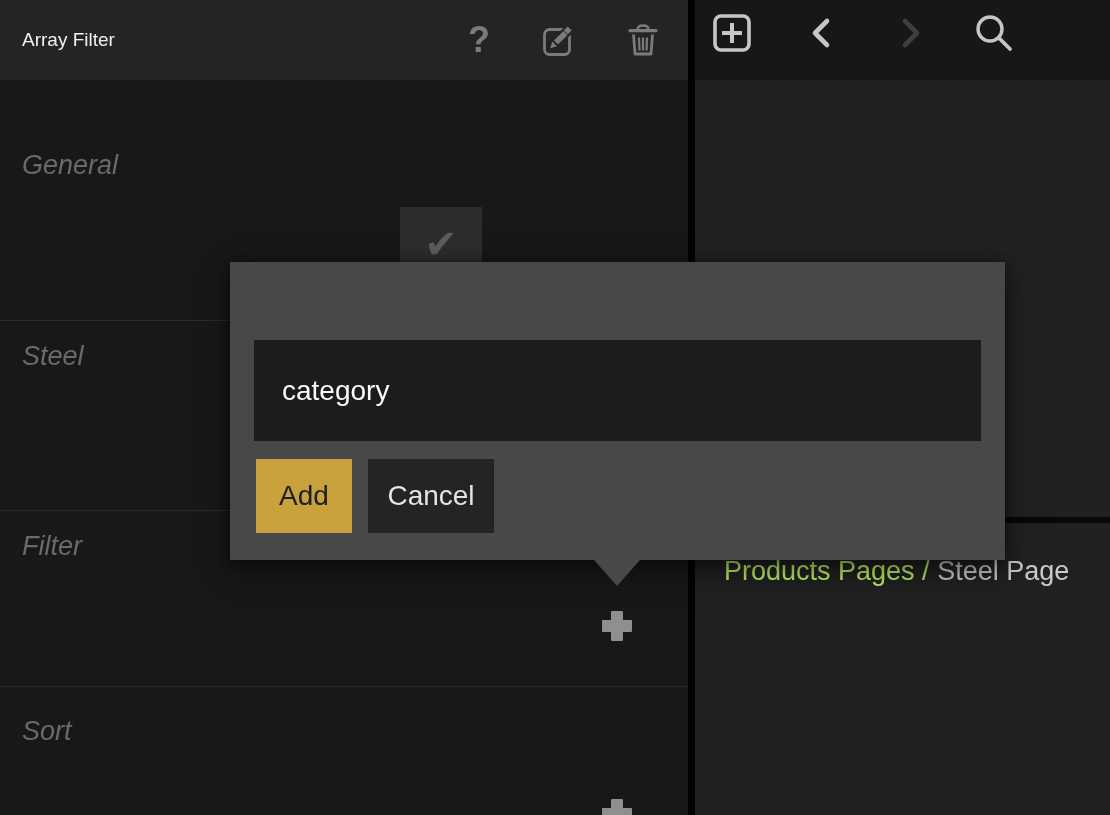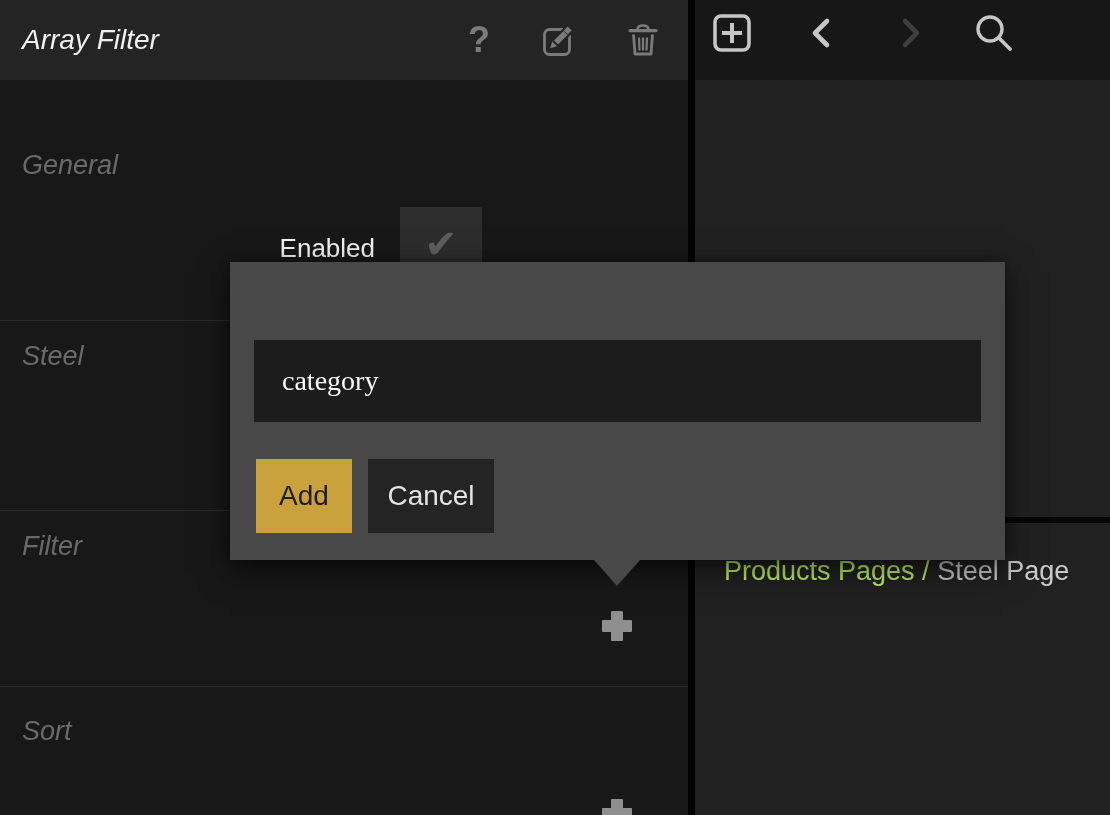--- a/index.html
+++ b/index.html
@@ -8,21 +8,21 @@
     position:relative;
     background:#181818;
     font-family:"Liberation Sans", sans-serif;
     -webkit-font-smoothing:antialiased;
   }
   .abs { position:absolute; }
 
   
   #left-panel { left:0; top:0; width:688px; height:815px; background:#181818; }
   #left-header { left:0; top:0; width:688px; height:80px; background:#242424; }
-  #left-title { left:22px; top:0; height:80px; line-height:80px; font-size:28px; color:#f0f0f0;font-style:italic; }
+  #left-title { left:22px; top:0; height:80px; line-height:80px; font-size:19px; color:#f0f0f0; }
   .hdr-btn { top:0; height:80px; width:46px; display:flex; align-items:center; justify-content:center; color:#7b7b7b; cursor:pointer; }
   #help-btn   { left:456px; font-size:36px; font-weight:800; }
   #edit-btn   { left:535px; }
   #trash-btn  { left:620px; }
 
   .hline { left:0; width:688px; height:1px; background:#2b2b2b; }
   .section-label { left:22px; font-size:27px; color:#6a6a6a;font-style:italic; }
 
   #enabled-label { left:180px; width:195px; top:233px; text-align:right; font-size:26px; color:#f2f2f2; }
   #enabled-checkbox { left:400px; top:207px; width:82px; height:82px; background:#2d2d2d; display:flex; align-items:flex-start; justify-content:center; cursor:pointer; }
@@ -50,23 +50,23 @@
   #breadcrumb .dim { color:#bef264; }
   #breadcrumb .cur { color:#cbcbcb; }
 
   
   #popup { left:230px; top:262px; width:775px; height:298px; background:#484848;
            box-shadow:0 10px 30px rgba(0,0,0,.55), 0 0 10px rgba(0,0,0,.35); z-index:10; }
   #popup-caret { left:364px; top:298px; width:0; height:0;
                  border-left:23px solid transparent; border-right:23px solid transparent;
                  border-top:26px solid #484848; }
   #popup-title { left:27px; top:30px; font-size:26px; color:#d8d8d8; }
-  #popup-input { left:24px; top:78px; width:727px; height:82px; background:#1c1c1c;
+  #popup-input { left:24px; top:78px; width:727px; height:101px; background:#1c1c1c;
                  border:none; outline:none; color:#fafafa; font-size:28px;
-                 padding-left:28px; font-family:Liberation Serif, serif; }
+                 padding-left:28px; font-family:Liberation Sans, sans-serif; }
   .pbtn { top:197px; height:74px; border:none; display:flex; align-items:center; justify-content:center;
           font-size:28px; font-family:inherit; cursor:pointer; }
   #add-btn    { left:26px;  width:96px;  background:#c9a23d; color:#1f1f1f; }
   #cancel-btn { left:138px; width:126px; background:#242424; color:#e4e4e4; }
 
   svg { display:block; }
 </style>
 </head>
 <body>
 
@@ -106,21 +106,20 @@
 
   <div class="abs hline" style="top:320px"></div>
   <div class="abs hline" style="top:510px"></div>
   <div class="abs hline" style="top:686px"></div>
 
   <div class="abs section-label" style="top:150px">General</div>
   <div class="abs section-label" style="top:341px">Steel</div>
   <div class="abs section-label" style="top:531px">Filter</div>
   <div class="abs section-label" style="top:716px">Sort</div>
 
-  <div class="abs" id="enabled-label">Enabled</div>
   <div class="abs" id="enabled-checkbox">
     <span class="check">✔</span>
   </div>
 
   <div class="abs plus-btn" id="filter-add-btn">
     <span>
       <svg width="34" height="34" viewBox="0 0 34 34">
         <path d="M12 3 H22 V12 H31 V22 H22 V31 H12 V22 H3 V12 H12 Z" fill="#8f8f8f" stroke="#8f8f8f" stroke-width="2" stroke-linejoin="round"></path>
       </svg>
     </span>

